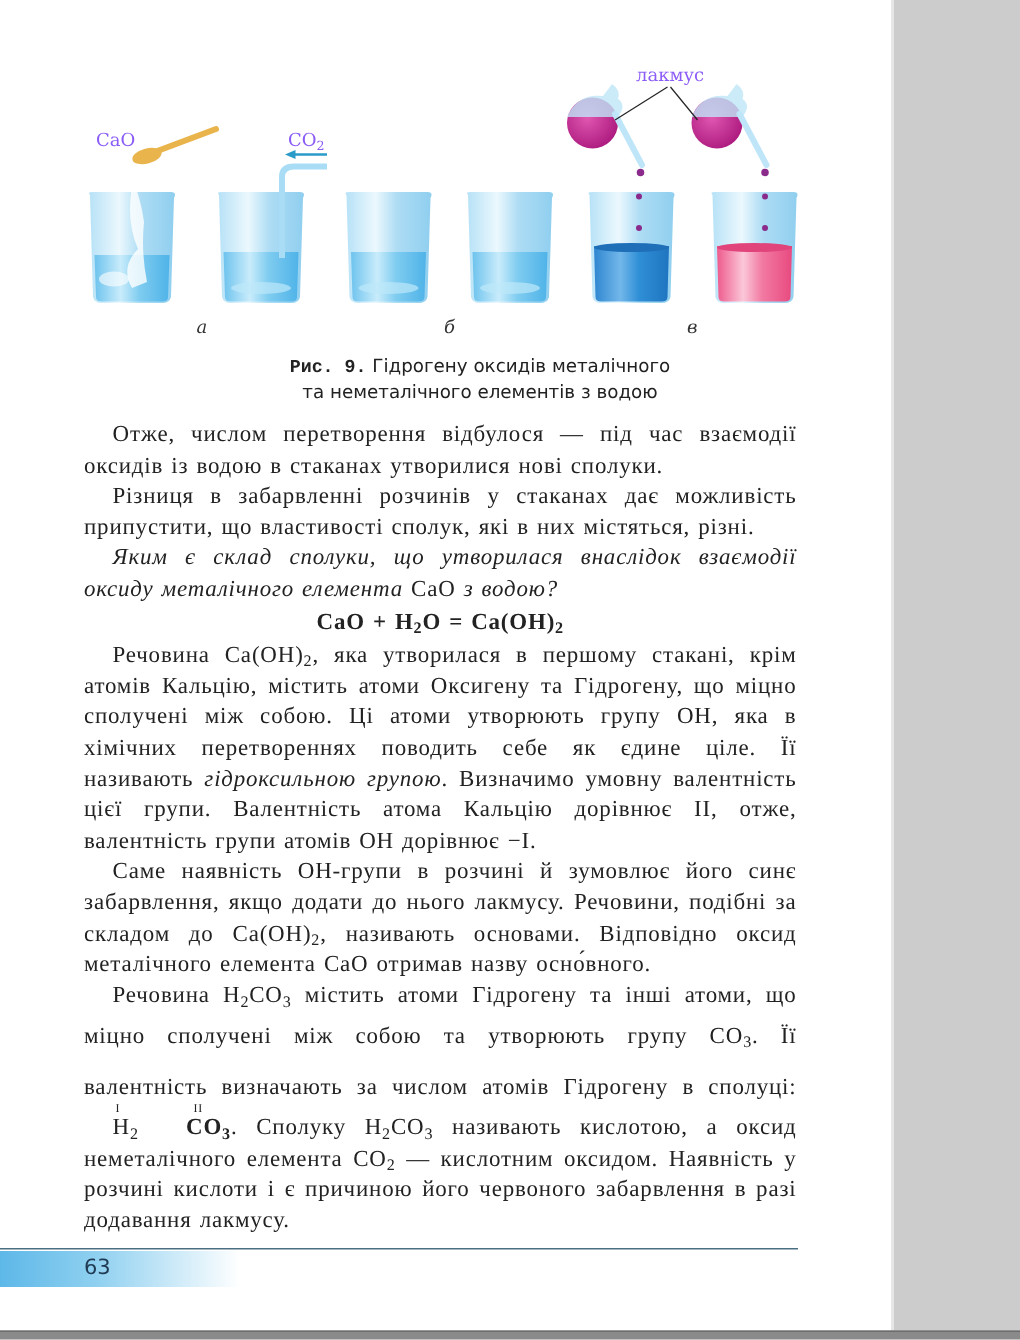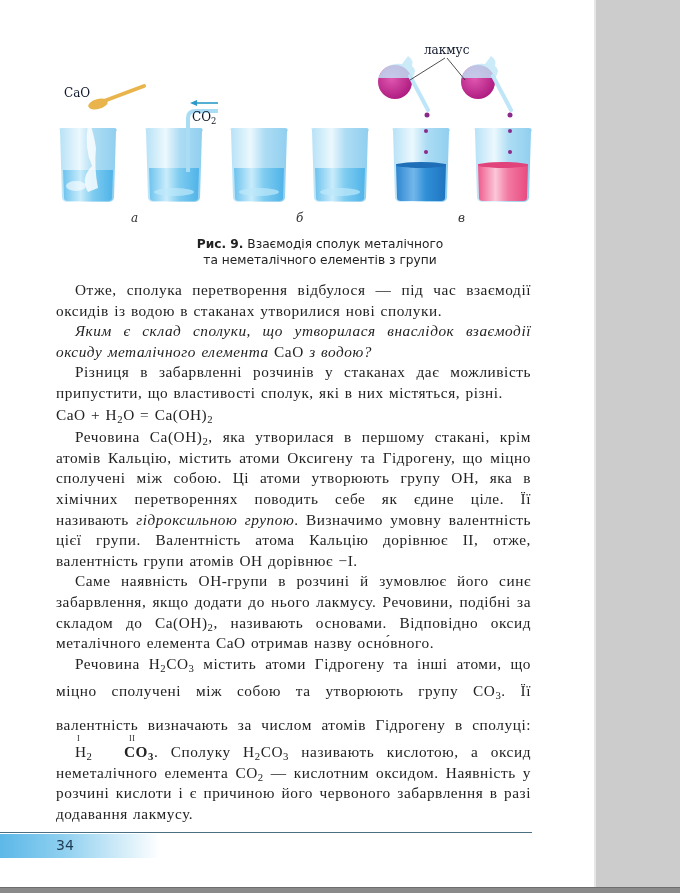--- a/index.html
+++ b/index.html
@@ -2,26 +2,26 @@
 <html><head>
   <meta charset="utf-8">
   <style>
     html, body { margin: 0; padding: 0; }
     body { width: 680px; height: 893px; position: relative; background: #ffffff; overflow: hidden; font-family: "DejaVu Serif", "Liberation Serif", serif; color: #222; }
     .page { position: absolute; left: 0; top: 0; width: 594px; height: 887px; background: #fff; }
     .sidebar { position: absolute; left: 594px; top: 0; width: 86px; height: 887px; background: #cccccc; border-left: 2px solid #e6e6e6; box-sizing: border-box; }
     .bottom-bar { position: absolute; left: 0; top: 887px; width: 680px; height: 6px; background: #8a8a8a; border-top: 1px solid #6d6d6d; }
     .figure { position: absolute; left: 0; top: 0; width: 594px; height: 230px; }
     .fig-label { position: absolute; font-style: italic; font-size: 12px; color: #333; }
-    .chem-label { position: absolute; font-size: 12px; color: #0f172a; }
+    .chem-label { position: absolute; font-size: 12px; color: #8b5cf6; }
     .caption { position: absolute; top: 236px; left: 100px; width: 440px; text-align: center; font-size: 12.2px; line-height: 16px; color: #222; font-family: "DejaVu Sans", sans-serif; }
-    .caption b { font-weight: bold; }
+    .caption b { font-weight: bold; font-family: Liberation Mono, monospace; }
     .text { position: absolute; left: 56px; top: 280px; width: 475px; font-size: 14.1px; line-height: 20.6px; color: #222; text-align: justify; font-family: "Liberation Serif", serif; font-size: 15.3px; letter-spacing: 0.55px; word-spacing: 1px; }
     .text p { margin: 0; text-indent: 19px; }
-    .text .eq { text-align: left; text-indent: 0; margin: 1px 0 2px 0; }
+    .text .eq { text-align: center; text-indent: 0; margin: 1px 0 2px 0; font-weight: bold; }
     .text i { font-style: italic; }
     sub { font-size: 70%; vertical-align: -3px; line-height: 0; }
     .valence { display: inline-block; position: relative; font-weight: bold; }
     .valence .v { position: absolute; top: -13px; left: 2px; font-size: 8px; font-weight: normal; }
     .footer-line { position: absolute; left: 0; top: 832px; width: 532px; height: 1px; background: #4a6f82; }
     .footer-band { position: absolute; left: 0; top: 834px; width: 160px; height: 24px; background: linear-gradient(to right, #5db8e8 0%, #8fd0f0 40%, #ffffff 100%); }
     .page-num { position: absolute; left: 56px; top: 837px; font-family: "DejaVu Sans", sans-serif; font-size: 14px; color: #1f3a52; }
   </style>
 </head>
 <body>
@@ -124,41 +124,41 @@
         <path d="M461,78 Q468,62 485,64 L491,56 Q497,60 495,66 Q501,70 495,78" fill="#bfe6f8" opacity="0.8"></path>
         <line x1="493" y1="76" x2="511" y2="110" stroke="#bfe6f8" stroke-width="4" stroke-linecap="round"></line>
         <circle cx="510" cy="115" r="2.5" fill="#8a2a8a"></circle>
       </g>
 
       <line x1="445" y1="58" x2="410" y2="80" stroke="#222" stroke-width="0.8"></line>
       <line x1="447" y1="58" x2="465" y2="80" stroke="#222" stroke-width="0.8"></line>
     </svg>
 
     <span class="chem-label" style="left:64px; top:86px;">CaO</span>
-    <span class="chem-label" style="left:192px; top:86px;margin-top:24px;"><span>CO</span><sub>2</sub></span>
+    <span class="chem-label" style="left:192px; top:86px;"><span>CO</span><sub>2</sub></span>
     <span class="chem-label" style="left:424px; top:43px;">лакмус</span>
     <span class="fig-label" style="left:131px; top:211px;">а</span>
     <span class="fig-label" style="left:296px; top:211px;">б</span>
     <span class="fig-label" style="left:458px; top:211px;">в</span>
   </div>
 
   <div class="caption">
-    <div><b>Рис. 9.</b><span> Взаємодія сполук металічного</span></div>
-    <div>та неметалічного елементів з групи</div>
+    <div><b>Рис. 9.</b><span> Гідрогену оксидів металічного</span></div>
+    <div>та неметалічного елементів з водою</div>
   </div>
 
   <div class="text">
-    <p>Отже, сполука перетворення відбулося — під час взаємодії оксидів із водою в стаканах утворилися нові сполуки.</p>
+    <p>Отже, числом перетворення відбулося — під час взаємодії оксидів із водою в стаканах утворилися нові сполуки.</p>
+    <p>Різниця в забарвленні розчинів у стаканах дає можливість припустити, що властивості сполук, які в них містяться, різні.</p>
     <p><i>Яким є склад сполуки, що утворилася внаслідок взаємодії оксиду металічного елемента</i><span> CaO </span><i>з водою?</i></p>
-    <p>Різниця в забарвленні розчинів у стаканах дає можливість припустити, що властивості сполук, які в них містяться, різні.</p>
     <p class="eq"><span>CaO + H</span><sub>2</sub><span>O = Ca(OH)</span><sub>2</sub></p>
     <p><span>Речовина Ca(OH)</span><sub>2</sub><span>, яка утворилася в першому стакані, крім атомів Кальцію, містить атоми Оксигену та Гідрогену, що міцно сполучені між собою. Ці атоми утворюють групу OH, яка в хімічних перетвореннях поводить себе як єдине ціле. Її називають </span><i>гідроксильною групою</i><span>. Визначимо умовну валентність цієї групи. Валентність атома Кальцію дорівнює II, отже, валентність групи атомів OH дорівнює −I.</span></p>
     <p><span>Саме наявність OH-групи в розчині й зумовлює його синє забарвлення, якщо додати до нього лакмусу. Речовини, подібні за складом до Ca(OH)</span><sub>2</sub><span>, називають основами. Відповідно оксид металічного елемента CaO отримав назву осно́вного.</span></p>
     <p style="line-height:20.6px;"><span>Речовина H</span><sub>2</sub><span>CO</span><sub>3</sub><span> містить атоми Гідрогену та інші атоми, що міцно сполучені між собою та утворюють групу CO</span><sub>3</sub><span style="line-height:34px;">. Її валентність визначають за числом атомів Гідрогену в сполуці: </span><span class="valence"><span class="v">I</span><span style="font-weight:normal;">H</span><sub style="font-weight:normal;">2</sub></span> <span class="valence"><span class="v" style="left:5px;">II</span><span>CO</span><sub>3</sub></span><span>. Сполуку H</span><sub>2</sub><span>CO</span><sub>3</sub><span> називають кислотою, а оксид неметалічного елемента CO</span><sub>2</sub><span> — кислотним оксидом. Наявність у розчині кислоти і є причиною його червоного забарвлення в разі додавання лакмусу.</span></p>
   </div>
 
   <div class="footer-line"></div>
   <div class="footer-band"></div>
-  <div class="page-num">34</div>
+  <div class="page-num">63</div>
 </div>
 
 <div class="sidebar"></div>
 <div class="bottom-bar"></div>
 
 </body></html>

